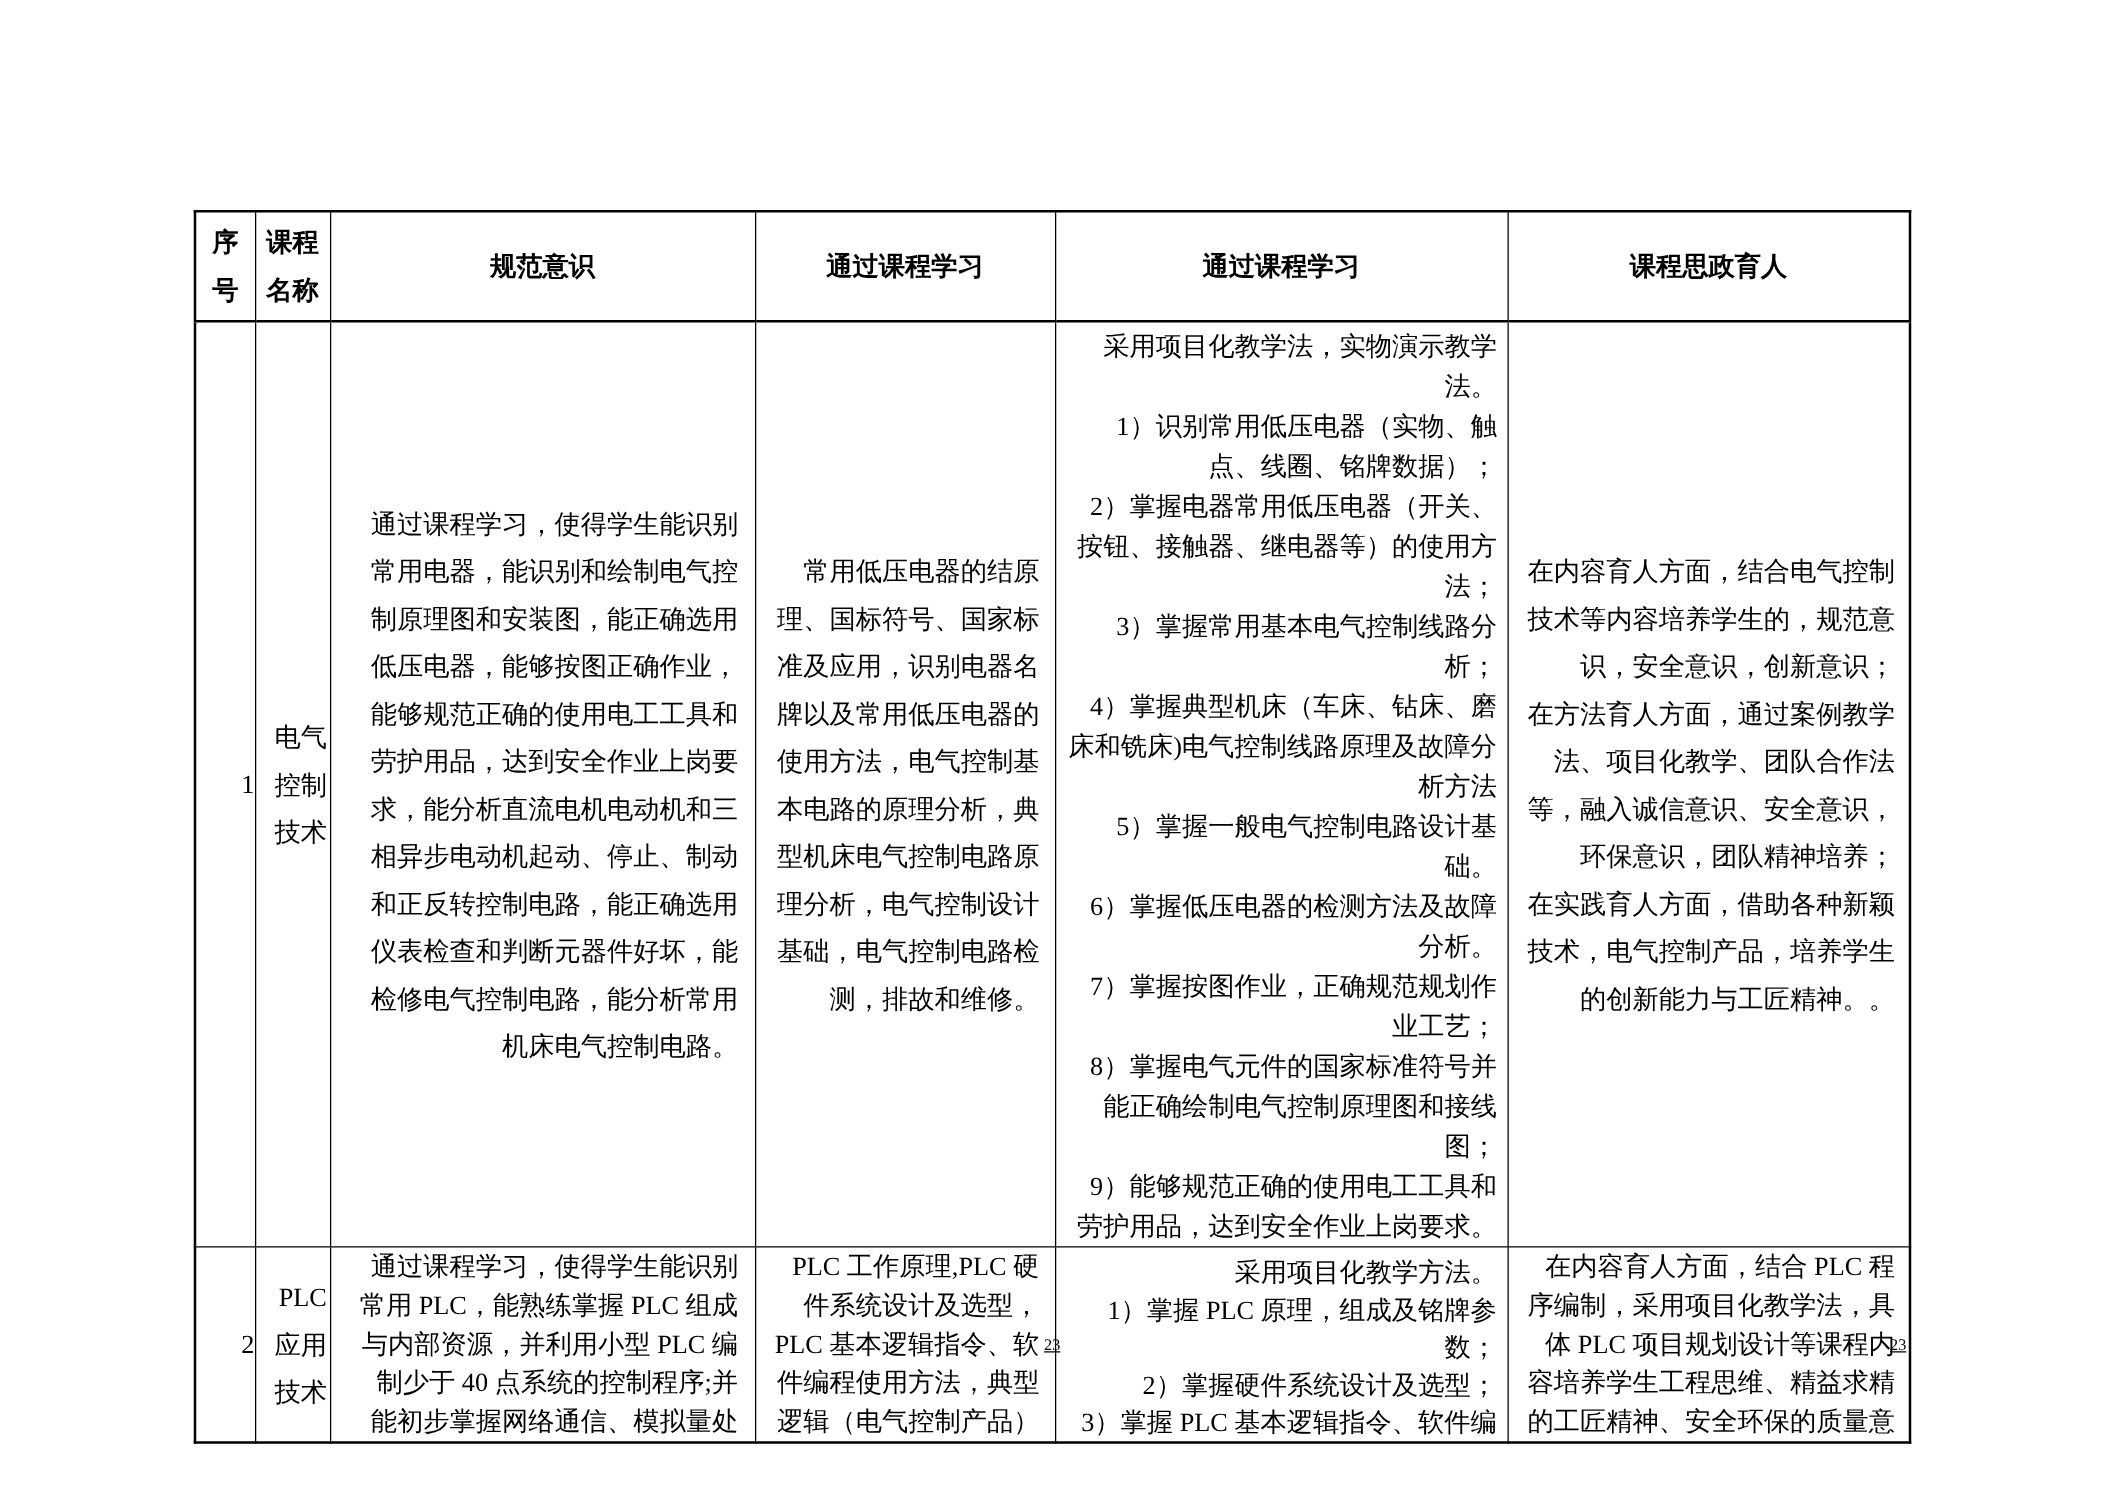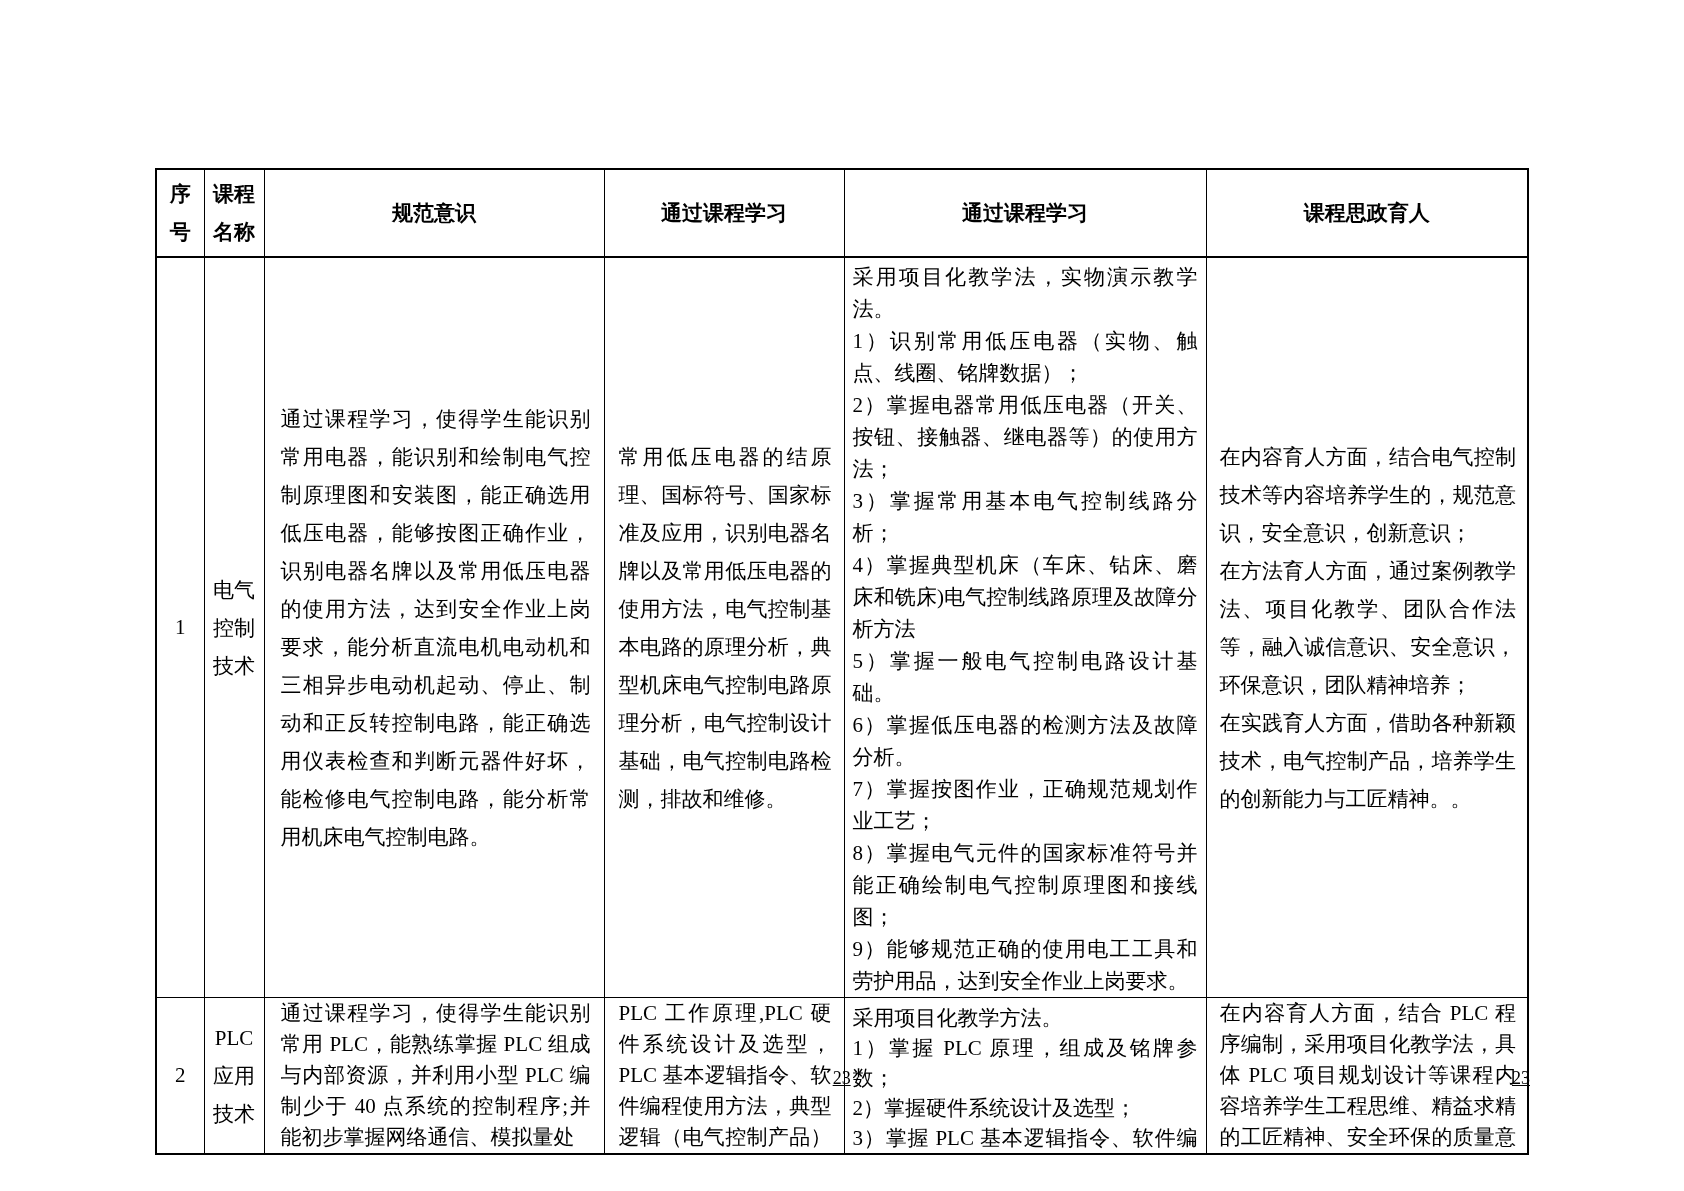--- a/index.html
+++ b/index.html
@@ -22,20 +22,21 @@
     width: 1372px;
     border-collapse: collapse;
     table-layout: fixed;
     border: 2px solid #000000;
   }
   .course-table th, .course-table td {
     border: 1px solid #000000;
     font-size: 21px;
     vertical-align: middle;
     overflow: hidden;
+    text-align: right;
   }
   .course-table thead tr { height: 88px; }
   .course-table tr.row1 { height: 584px; }
   .course-table tr.row2 { height: 155px; }
   .course-table th {
     font-weight: bold;
     text-align: center;
     padding: 0;
     line-height: 38px;
     white-space: pre-line;
@@ -81,21 +82,21 @@
   tr.row2 .clip {
     height: 150px;
     overflow: hidden;
     line-height: 31px;
   }
   tr.row2 .cell-req { padding-top: 5px; }
   tr.row2 .cell-req .clip { line-height: 30px; }
   .page-num {
     position: absolute;
     top: 1068px;
-    font-size: 18px;
+    font-size: 13px;
     text-decoration: underline;
   }
   .page-num-center { left: 50%; transform: translateX(-52%); }
   .page-num-right { left: 1512px; }
 </style>
 </head>
 <body>
 
 <table class="course-table">
   <colgroup>
@@ -117,21 +118,21 @@
       <th>通过课程学习</th>
       <th>课程思政育人</th>
     </tr>
   </thead>
   <tbody>
     <tr class="row1">
       <td class="cell-no">1</td>
       <td class="cell-name">电气
 控制
 技术</td>
-      <td class="cell-obj">通过课程学习，使得学生能识别常用电器，能识别和绘制电气控制原理图和安装图，能正确选用低压电器，能够按图正确作业，识别电器名牌以及常用低压电器的使用方法，达到安全作业上岗要求，能分析直流电机电动机和三相异步电动机起动、停止、制动和正反转控制电路，能正确选用仪表检查和判断元器件好坏，能检修电气控制电路，能分析常用机床电气控制电路。</td>
+      <td class="cell-obj">通过课程学习，使得学生能识别常用电器，能识别和绘制电气控制原理图和安装图，能正确选用低压电器，能够按图正确作业，能够规范正确的使用电工工具和劳护用品，达到安全作业上岗要求，能分析直流电机电动机和三相异步电动机起动、停止、制动和正反转控制电路，能正确选用仪表检查和判断元器件好坏，能检修电气控制电路，能分析常用机床电气控制电路。</td>
       <td class="cell-content">常用低压电器的结原理、国标符号、国家标准及应用，识别电器名牌以及常用低压电器的使用方法，电气控制基本电路的原理分析，典型机床电气控制电路原理分析，电气控制设计基础，电气控制电路检测，排故和维修。</td>
       <td class="cell-req">采用项目化教学法，实物演示教学法。
 1）识别常用低压电器（实物、触点、线圈、铭牌数据）；
 2）掌握电器常用低压电器（开关、按钮、接触器、继电器等）的使用方法；
 3）掌握常用基本电气控制线路分析；
 4）掌握典型机床（车床、钻床、磨床和铣床)电气控制线路原理及故障分析方法
 5）掌握一般电气控制电路设计基础。
 6）掌握低压电器的检测方法及故障分析。
 7）掌握按图作业，正确规范规划作业工艺；
 8）掌握电气元件的国家标准符号并能正确绘制电气控制原理图和接线图；

